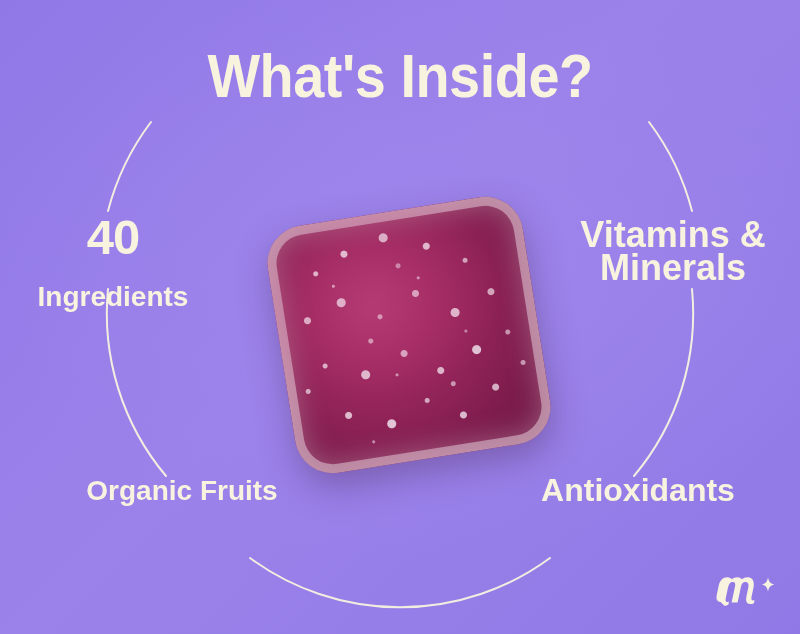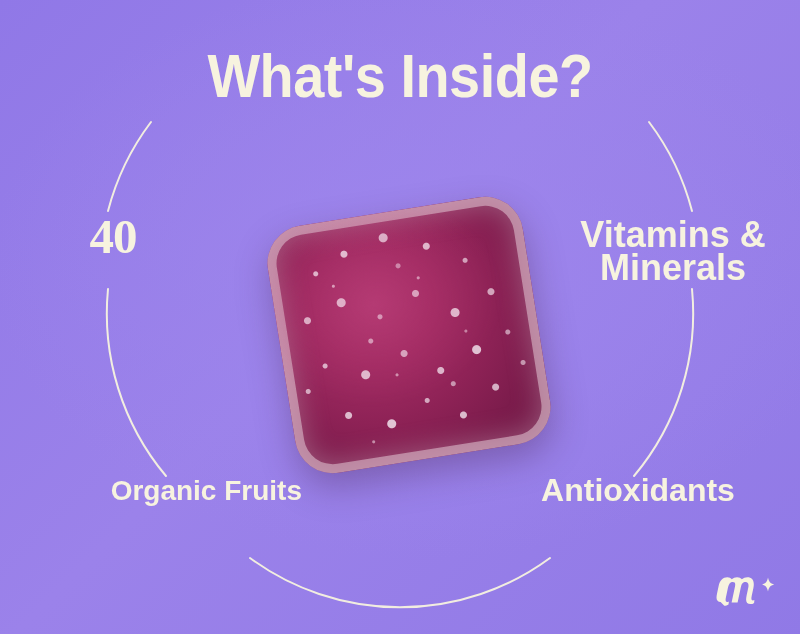--- a/index.html
+++ b/index.html
@@ -86,24 +86,24 @@
       radial-gradient(circle at 30% 90%, rgba(255,245,250,.5) 0 1px, transparent 2px),
       radial-gradient(ellipse 70% 60% at 40% 35%, rgba(190,60,120,.30), rgba(0,0,0,0) 70%);
   }
 
   
   .label{
     position:absolute;color:#f7f3df;font-weight:700;
     line-height:1.12;text-align:center;white-space:pre-line;
   }
   .lbl-ingredients{left:8px;top:193px;width:210px;}
-  .lbl-ingredients .num{display:block;font-size:49px;line-height:52px;letter-spacing:-1px;font-family:Liberation Serif, serif;}
+  .lbl-ingredients .num{display:block;font-size:49px;line-height:52px;letter-spacing:-1px;}
   .lbl-ingredients .cap{display:block;font-size:28px;line-height:32px;}
   .lbl-vitamins{left:578px;top:218px;width:190px;font-size:36px;line-height:33px;}
-  .lbl-organic{left:62px;top:474px;width:240px;font-size:28px;line-height:33px;text-align:right;}
+  .lbl-organic{left:62px;top:474px;width:240px;font-size:28px;line-height:33px;}
   .lbl-antiox{left:528px;top:474px;width:220px;font-size:32px;line-height:33px;}
 
   
   .logo{position:absolute;left:716px;top:565px;width:62px;height:42px;}
 </style>
 </head>
 <body>
 
 <div id="stage">
 
@@ -123,20 +123,21 @@
   </svg>
 
   <div class="title">What's Inside?</div>
 
   <div class="gummy-wrap">
     <div class="gummy"></div>
   </div>
 
   <div class="label lbl-ingredients">
     <span class="num">40</span>
+    <span class="cap">Ingredients</span>
   </div>
 
   <div class="label lbl-vitamins">Vitamins &amp;
 Minerals</div>
 
   <div class="label lbl-organic">Organic Fruits</div>
 
   <div class="label lbl-antiox">Antioxidants</div>
 
   <svg class="logo" viewBox="0 0 62 42" aria-hidden="true">

